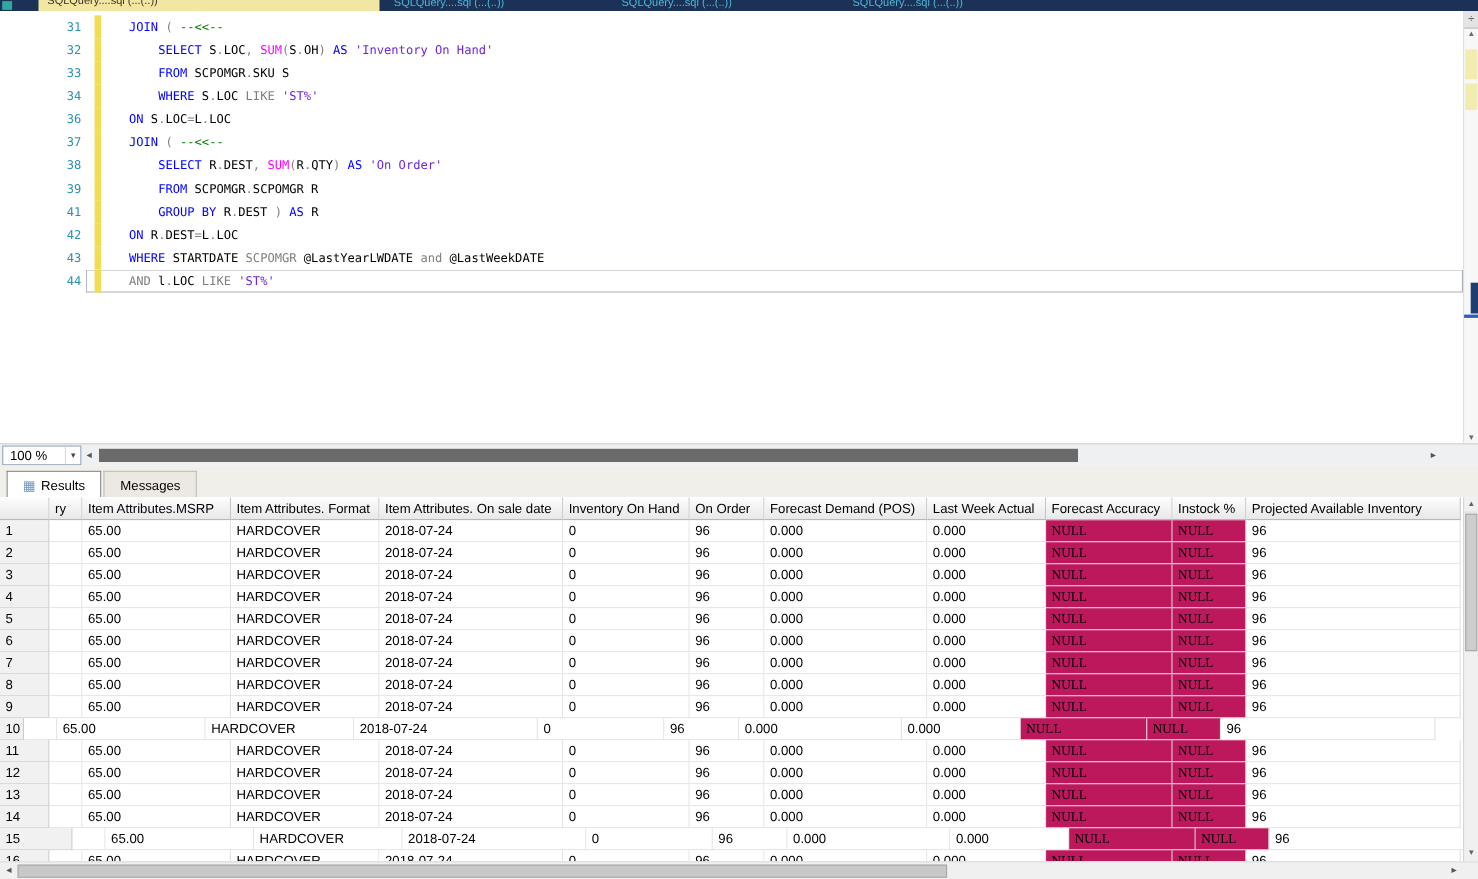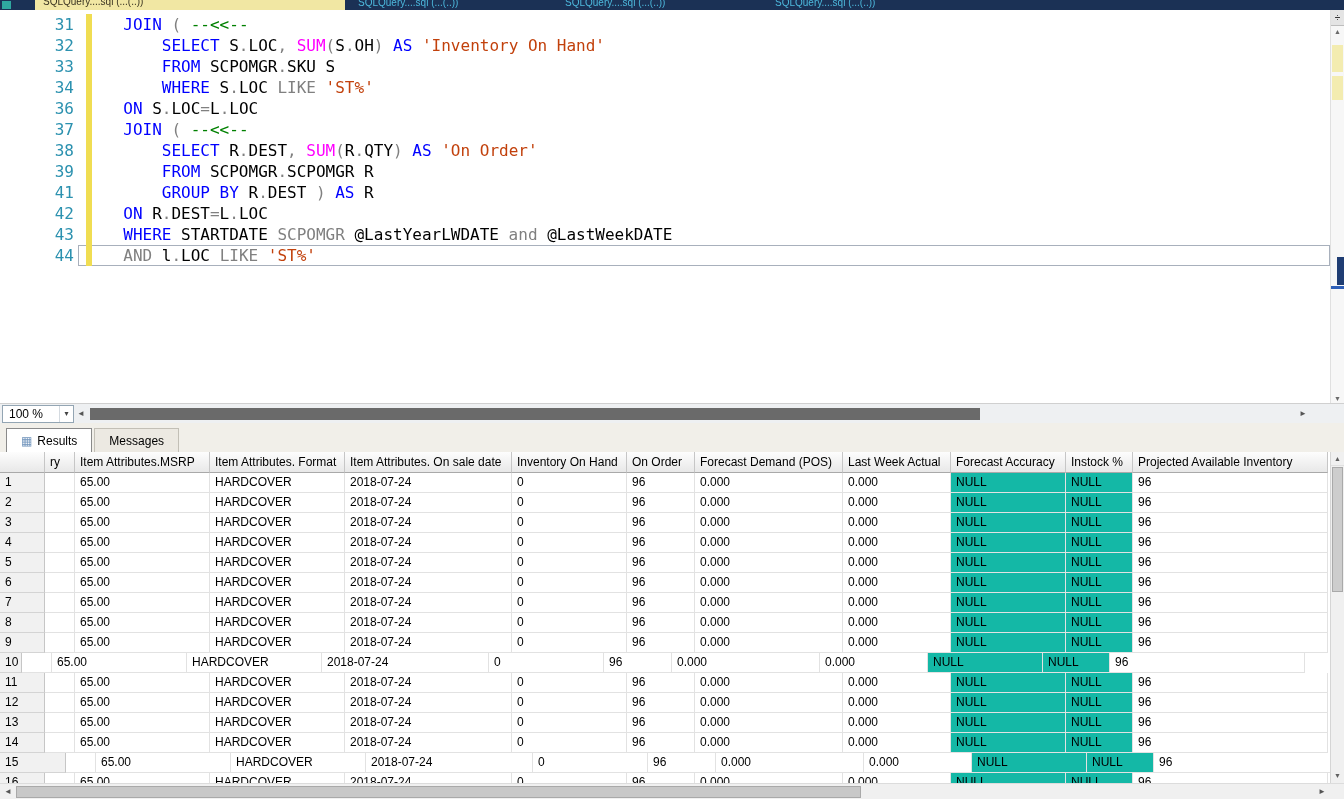--- a/index.html
+++ b/index.html
@@ -9,28 +9,28 @@
 
   
   .doc-tabs{position:absolute;top:0;left:0;width:1344px;height:10px;background:#1b3155;overflow:hidden;}
   .app-icon{position:absolute;left:2px;top:1px;width:9px;height:8px;background:#2fa8a0;}
   .tab-yellow{position:absolute;left:35px;top:0;width:310px;height:10px;background:#f1e7a3;overflow:hidden;}
   .tab-yellow .clip-dark{position:absolute;left:8px;top:-4px;color:#3a3421;font-size:10px;white-space:nowrap;}
   .teal-text{position:absolute;top:-3px;color:#4db8dc;font-size:10px;white-space:nowrap;}
 
   
   .editor{position:absolute;top:10px;left:0;width:1330px;height:393px;background:#fff;padding-top:4px;overflow:hidden;}
-  .code-line{display:flex;height:21px;line-height:21px;font-family:"DejaVu Sans Mono",monospace;font-size:16px;}
+  .code-line{display:flex;height:21px;line-height:21px;font-family:"DejaVu Sans Mono",monospace;font-size:11px;}
   .line-num{width:78px;flex:0 0 auto;text-align:right;padding-right:4px;color:#2B91AF;}
   .line-body{flex:1;display:flex;}
   .line-body.current{box-shadow:inset 0 0 0 1px #a8b0bc;}
   .change-bar{width:6px;flex:0 0 auto;margin-left:8px;background:#f0dd52;}
   .line-code{white-space:pre;padding-left:12px;color:#000;}
   .tk-p{color:#000000}.tk-k{color:#0000ff}.tk-o{color:#808080}
-  .tk-c{color:#008000}.tk-s{color:#c2410c}.tk-f{color:#ff00ff}
+  .tk-c{color:#008000}.tk-s{color:#6d28d9}.tk-f{color:#ff00ff}
 
   
   .ed-vscroll{position:absolute;top:10px;right:0;width:14px;height:393px;background:#f7f7f7;border-left:1px solid #e0e0e0;}
   .splitter-btn{height:16px;background:#e4e4e4;border-bottom:1px solid #bdbdbd;text-align:center;font-size:10px;line-height:15px;color:#333;}
   .sb-up{text-align:center;font-size:7px;color:#6a6a6a;line-height:12px;}
   .ann-y{position:absolute;left:1px;right:1px;background:#f3ecb0;}
   .y1{top:35px;height:27px;}
   .y2{top:66px;height:24px;}
   .ann-blue-block{position:absolute;top:247px;right:0;width:7px;height:28px;background:#1f3d73;}
   .ann-blue-line{position:absolute;top:276px;left:0;right:0;height:3px;background:#2e5fb8;}
@@ -51,21 +51,21 @@
   .res-tab.active{background:#ffffff;border:1px solid #8a8a8a;border-bottom:none;}
   .grid-icon{color:#6f93bb;font-size:12px;margin-right:5px;line-height:12px;}
 
   
   .grid{position:absolute;top:452px;left:0;width:1330px;height:331px;background:#fff;overflow:hidden;font-size:12px;}
   .g-row{display:flex;height:20px;}
   .g-row.g-head{height:21px;}
   .gh-cell{height:21px;line-height:20px;padding-left:5px;background:linear-gradient(#fdfdfd,#e8e8e8);border-right:1px solid #c6c6c6;border-bottom:1px solid #a9a9a9;overflow:hidden;white-space:nowrap;flex:0 0 auto;}
   .g-cell{height:20px;line-height:19px;padding-left:5px;border-right:1px solid #e2e2e2;border-bottom:1px solid #e2e2e2;overflow:hidden;white-space:nowrap;background:#fff;flex:0 0 auto;}
   .g-cell.rowhdr{background:#f1f1f1;border-right:1px solid #c6c6c6;border-bottom:1px solid #d4d4d4;}
-  .g-cell.nullv{background:#14b8a6;}
+  .g-cell.nullv{background:#be185d;font-family:Liberation Serif, serif;}
 
   
   .grid-vscroll{position:absolute;top:452px;right:0;width:14px;height:331px;background:#f0f0f0;border-left:1px solid #d5d5d5;}
   .gv-up,.gv-down{height:14px;text-align:center;font-size:7px;color:#606060;line-height:14px;}
   .gv-up{border-bottom:1px solid #e0e0e0;}
   .gv-down{position:absolute;bottom:0;left:0;right:0;}
   .gv-thumb{position:absolute;top:15px;left:1px;right:1px;height:125px;background:#cdcdcd;border:1px solid #a9a9a9;}
 
   
   .grid-hscroll{position:absolute;top:783px;left:0;width:1344px;height:16px;background:#f0f0f0;border-top:1px solid #dcdcdc;display:flex;align-items:center;}

